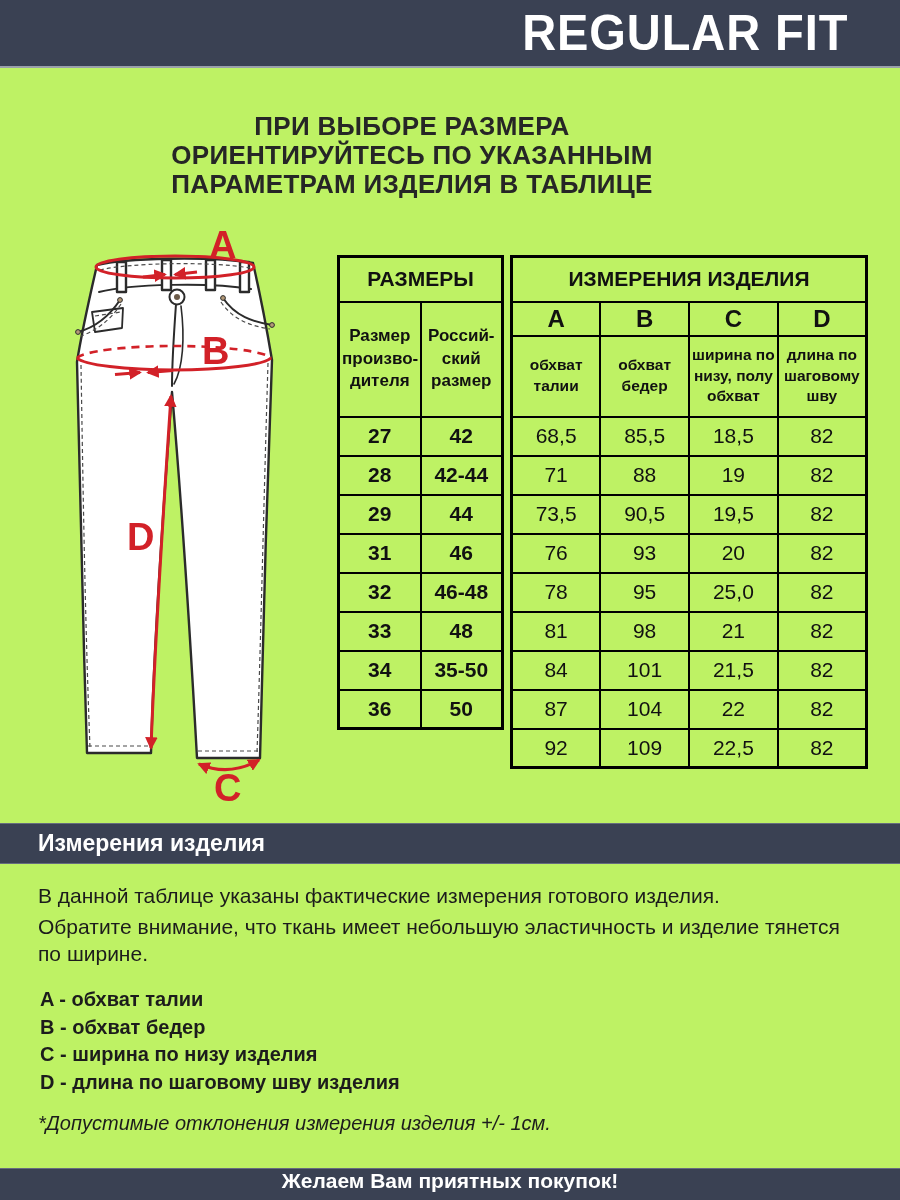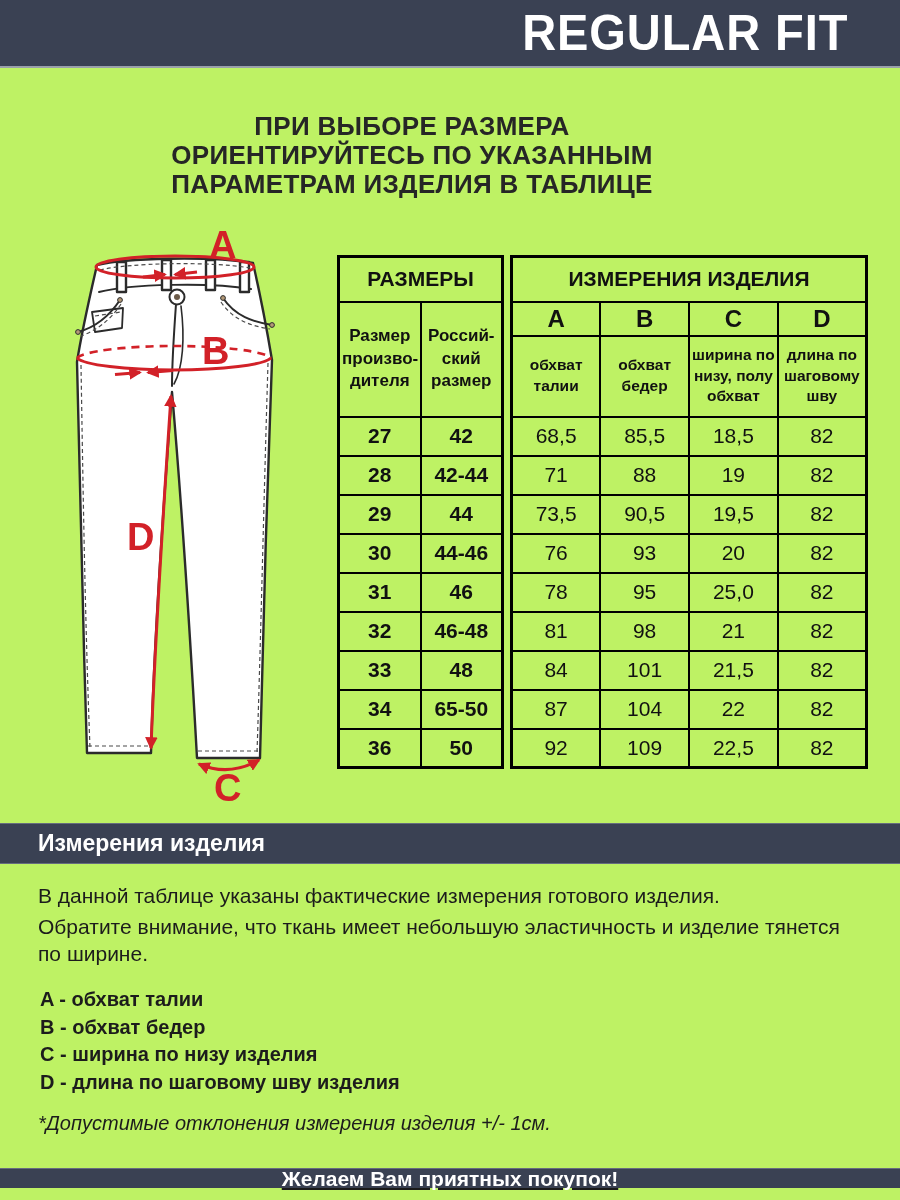--- a/index.html
+++ b/index.html
@@ -58,23 +58,23 @@
   }
   
   .bodytext { position:absolute; left:38px; top:882px; width:845px; font-size:21px; line-height:27px; color:#1c1c1c; }
   .bodytext p { margin:0 0 4px 0; white-space:pre-line; }
   
   .legend { position:absolute; left:40px; top:986px; font-size:20px; font-weight:bold; line-height:27.5px; color:#1c1c1c; }
   
   .note { position:absolute; left:38px; top:1112px; font-size:20px; font-style:italic; color:#1c1c1c; }
   
   .footer-bar {
-    position:absolute; left:0; top:1168px; width:900px; height:20px;
+    position:absolute; left:0; top:1168px; width:900px; height:32px;
     background:#3a4153; border-top:1px solid #666d7e;
-    display:flex; align-items:center; justify-content:center; box-sizing:border-box;text-decoration:underline;
+    display:flex; justify-content:center; box-sizing:border-box;
   }
   .footer-bar .footer-msg { color:#ffffff; font-weight:bold; font-size:21px; }
   svg text.red-label { font-family:"Liberation Sans", sans-serif; font-weight:bold; font-size:38px; fill:#d22128; }
 </style>
 </head>
 <body>
 
 <div class="page">
 
   <header class="topbar">
@@ -183,38 +183,34 @@
         </tr>
         <tr>
           <td>28</td>
           <td>42-44</td>
         </tr>
         <tr>
           <td>29</td>
           <td>44</td>
         </tr>
         <tr>
-          <td>30</td>
-          <td>44-46</td>
-        </tr>
-        <tr>
           <td>31</td>
           <td>46</td>
         </tr>
         <tr>
           <td>32</td>
           <td>46-48</td>
         </tr>
         <tr>
           <td>33</td>
           <td>48</td>
         </tr>
         <tr>
           <td>34</td>
-          <td>65-50</td>
+          <td>35-50</td>
         </tr>
         <tr>
           <td>36</td>
           <td>50</td>
         </tr>
       </tbody>
   </table>
 
   <table class="tbl tbl-right">
     <thead>

